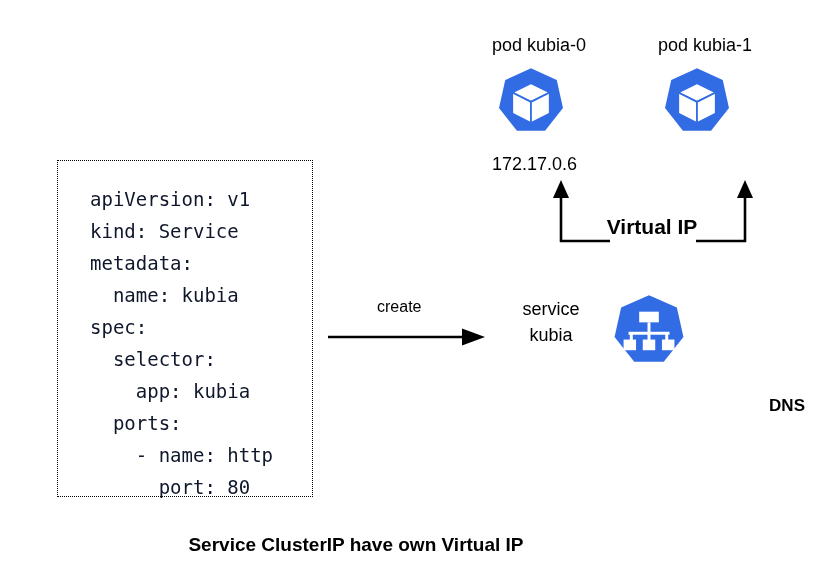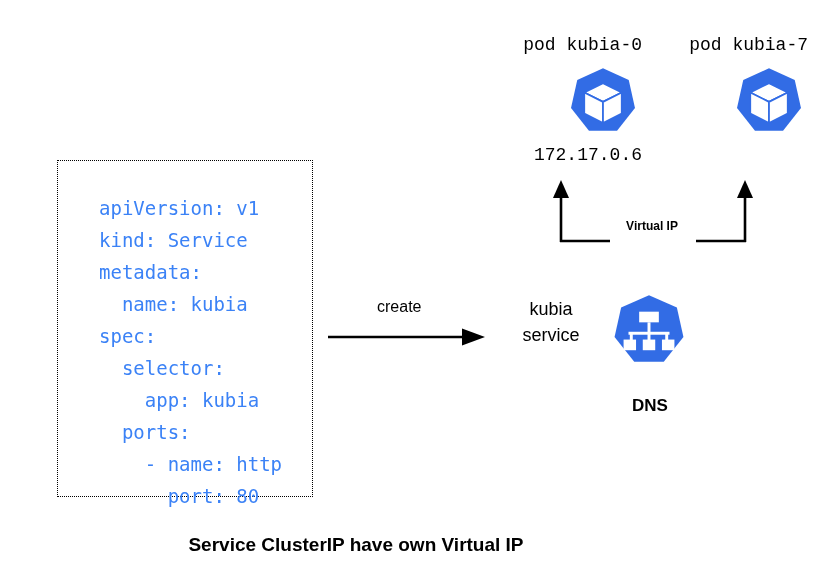--- a/index.html
+++ b/index.html
@@ -26,26 +26,26 @@
     top: 160px;
     width: 256px;
     height: 337px;
     border: 1px dotted #000000;
     box-sizing: border-box;
   }
   .yaml-code {
     position: absolute;
     left: 24px;
     top: 14px;
-    margin: 17px;
+    margin: 8px;
     font-family: "DejaVu Sans Mono", "Liberation Mono", monospace;
     font-size: 19px;
     line-height: 32px;
     white-space: pre;
-    color: #3b82f6;
+    color: #0f172a;
   }
 
   
   .create-label {
     position: absolute;
     left: 377px;
     top: 298px;
     font-size: 16px;
     color: #000000;
     white-space: nowrap;
@@ -53,55 +53,55 @@
   .create-arrow {
     position: absolute;
     left: 328px;
     top: 325px;
   }
 
   
   .pod {
     position: absolute;
     width: 150px;
-    text-align: right;
-    font-family: Liberation Mono, monospace;
+    text-align: left;
   }
   .pod-a { left: 492px; top: 34px; }
   .pod-b { left: 658px; top: 34px; }
   .pod-title {
     font-size: 18px;
     line-height: 22px;
     color: #000000;
     white-space: nowrap;
   }
   .pod-icon {
     margin-top: 10px;
     line-height: 0;
   }
   .pod-ip {
+    margin-top: 9px;
     font-size: 18px;
     line-height: 22px;
     color: #000000;
     white-space: nowrap;
   }
 
   
   .vip-connector {
     position: absolute;
     left: 548px;
     top: 180px;
   }
   .vip-text {
     position: absolute;
     left: 597px;
     top: 216px;
     width: 110px;
     text-align: center;
-    font-size: 12px;
+    font-size: 21px;
     font-weight: bold;
     line-height: 21px;
     color: #000000;
     white-space: nowrap;
   }
 
   
   .svc-label {
     position: absolute;
     left: 505px;
@@ -116,21 +116,21 @@
     position: absolute;
     left: 608px;
     top: 292px;
     line-height: 0;
   }
   .dns-block {
     position: absolute;
     left: 495px;
     top: 394px;
     width: 310px;
-    text-align: center;
+    text-align: right;
     font-size: 17px;
     font-weight: bold;
     line-height: 24px;
     color: #000000;
     white-space: nowrap;
   }
 
   
   .caption {
     position: absolute;
@@ -178,21 +178,21 @@
           <polygon points="50,22 74,34 50,46 26,34"></polygon>
           <polygon points="26,34 50,46 50,73 26,61"></polygon>
           <polygon points="74,34 74,61 50,73 50,46"></polygon>
         </g>
       </svg>
     </div>
     <div class="pod-ip">172.17.0.6</div>
   </div>
 
   <div class="pod pod-b">
-    <div class="pod-title">pod kubia-7</div>
+    <div class="pod-title">pod kubia-1</div>
     <div class="pod-icon">
       <svg width="78" height="78" viewBox="0 0 100 100" xmlns="http://www.w3.org/2000/svg">
         <polygon points="50,3 83,18 91,54 68,83 32,83 9,54 17,18" fill="#326ce5"></polygon>
         <g fill="#ffffff" stroke="#326ce5" stroke-width="2.2" stroke-linejoin="round">
           <polygon points="50,22 74,34 50,46 26,34"></polygon>
           <polygon points="26,34 50,46 50,73 26,61"></polygon>
           <polygon points="74,34 74,61 50,73 50,46"></polygon>
         </g>
       </svg>
     </div>
@@ -206,22 +206,22 @@
       <polygon points="197,0 205,18 189,18" fill="#000000"></polygon>
       <line x1="12" y1="61" x2="62" y2="61" stroke="#000000" stroke-width="2.6"></line>
       <line x1="148" y1="61" x2="198" y2="61" stroke="#000000" stroke-width="2.6"></line>
     </svg>
   </div>
   <div class="vip-text">
     <div>Virtual IP</div>
   </div>
 
   <div class="svc-label">
+    <div>service</div>
     <div>kubia</div>
-    <div>service</div>
   </div>
   <div class="svc-icon">
     <svg width="82" height="82" viewBox="0 0 100 100" xmlns="http://www.w3.org/2000/svg">
       <polygon points="50,4 84,19 92,55 68,85 32,85 8,55 16,19" fill="#326ce5"></polygon>
       <g fill="#ffffff">
         <rect x="38" y="24" width="24" height="13"></rect>
         <rect x="48.2" y="37" width="3.6" height="13"></rect>
         <rect x="25" y="48.5" width="50" height="3.6"></rect>
         <rect x="26.6" y="50" width="3.6" height="9"></rect>
         <rect x="48.2" y="50" width="3.6" height="9"></rect>

